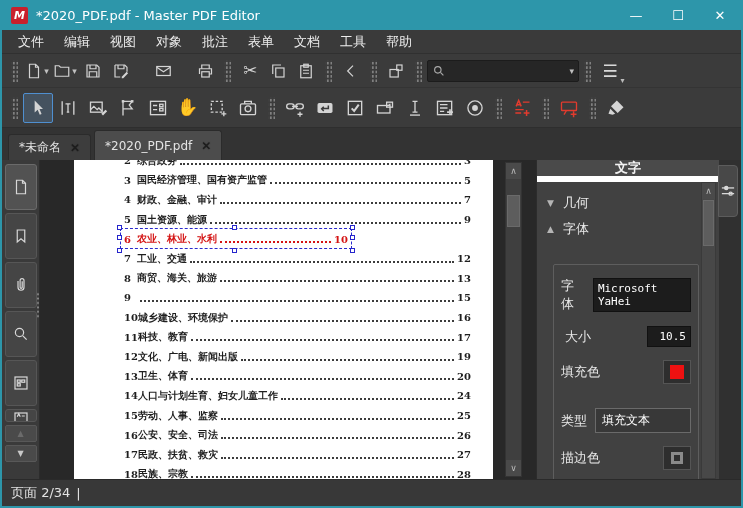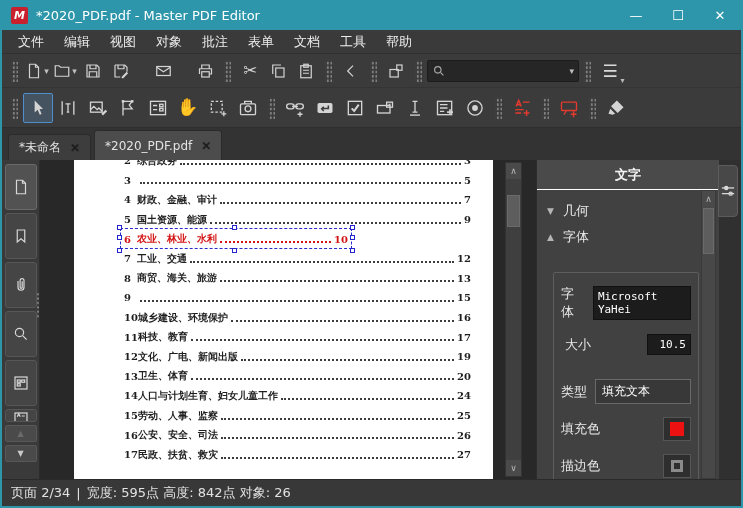--- a/index.html
+++ b/index.html
@@ -105,21 +105,21 @@
              background:#3f3f3f; border:1px solid #333; display:flex; flex-direction:column; }
   .vs-btn { height:16px; background:#4a4a4a; color:#b9b9b9; font-size:9px; display:flex;
             align-items:center; justify-content:center; flex:none; }
   .vs-track { flex:1; position:relative; }
   .vs-thumb { position:absolute; left:1px; right:1px; top:16px; height:32px;
               background:#5d5d5d; border:1px solid #6a6a6a; }
 
   
   .rightpanel { width:183px; background:#414141; border-left:1px solid #2c2c2c;
                 display:flex; flex-direction:column; flex:none; position:relative; }
-  .rp-header { height:30px; background:#4a4a4a; border-bottom:1px solid #ffffff;
+  .rp-header { height:22px; background:#4a4a4a; border-bottom:6px solid #ffffff;
                color:#f2f2f2; font-size:13px; font-weight:bold; display:flex;
                align-items:center; justify-content:center; flex:none; }
   .rp-body { flex:1; padding:8px 20px 0 10px; position:relative; overflow:hidden; }
   .rp-section { display:flex; align-items:center; height:26px; color:#eaeaea; font-size:13px; }
   .rp-section .tri { font-size:9px; color:#b5b5b5; width:16px; }
   .rp-group { border:1px solid #5e5e5e; border-radius:2px; margin:22px 0 0 6px;
               padding:12px 7px 10px 7px; height:220px; }
   .rp-row { display:flex; align-items:center; margin-bottom:13px; color:#e8e8e8; font-size:13px; }
   .rp-row .lbl { margin-right:8px; }
   .rp-row.right { justify-content:flex-end;gap:48px; }
@@ -447,20 +447,21 @@
       <div class="pdf-page">
         <div class="toc" id="toc">
             <div class="toc-row">
               <span class="toc-num">2</span>
               <span>综合政务</span>
               <span class="leader"></span>
               <span>3</span>
             </div>
             <div class="toc-row">
               <span class="toc-num">3</span>
+              <span>国民经济管理、国有资产监管</span>
               <span class="leader"></span>
               <span>5</span>
             </div>
             <div class="toc-row">
               <span class="toc-num">4</span>
               <span>财政、金融、审计</span>
               <span class="leader"></span>
               <span>7</span>
             </div>
             <div class="toc-row">
@@ -543,20 +544,26 @@
               <span class="toc-num">16</span>
               <span>公安、安全、司法</span>
               <span class="leader"></span>
               <span>26</span>
             </div>
             <div class="toc-row">
               <span class="toc-num">17</span>
               <span>民政、扶贫、救灾</span>
               <span class="leader"></span>
               <span>27</span>
+            </div>
+            <div class="toc-row">
+              <span class="toc-num">18</span>
+              <span>民族、宗教</span>
+              <span class="leader"></span>
+              <span>28</span>
             </div>
           </div>
       </div>
       <div class="vscroll">
         <div class="vs-btn">∧</div>
         <div class="vs-track">
           <div class="vs-thumb"></div>
         </div>
         <div class="vs-btn">∨</div>
       </div>
@@ -576,29 +583,29 @@
         </div>
         <div class="rp-group">
           <div class="rp-row">
             <span class="lbl">字体</span>
             <span class="rp-input w-font">Microsoft YaHei</span>
           </div>
           <div class="rp-row right">
             <span class="lbl">大小</span>
             <span class="rp-input w-size">10.5</span>
           </div>
-          <div class="rp-row" style="margin-top:24px">
-            <span class="lbl">类型</span>
-            <span class="dropdown">填充文本</span>
-          </div>
           <div class="rp-row">
             <span class="lbl">填充色</span>
             <span class="swatch-btn">
                 <span class="swatch-fill" id="fillswatch" style="background: rgb(238, 17, 17);"></span>
               </span>
+          </div>
+          <div class="rp-row" style="margin-top:24px">
+            <span class="lbl">类型</span>
+            <span class="dropdown">填充文本</span>
           </div>
           <div class="rp-row">
             <span class="lbl">描边色</span>
             <span class="swatch-btn">
                 <span class="swatch-stroke"></span>
               </span>
           </div>
 
         </div>
         <div class="rp-scroll">
@@ -616,15 +623,14 @@
           <path d="M1 11h14" fill="none"></path>
             <circle cx="11" cy="11" r="1.8" fill="none"></circle>
         </svg>
       </div>
     </div>
   </div>
 
   <div class="statusbar">
     <span>页面 2/34</span>
     <span>|</span>
-    <span>宽度: 595点 高度: 842点 对象: 26</span>
   </div>
 </div>
 
 </body></html>

